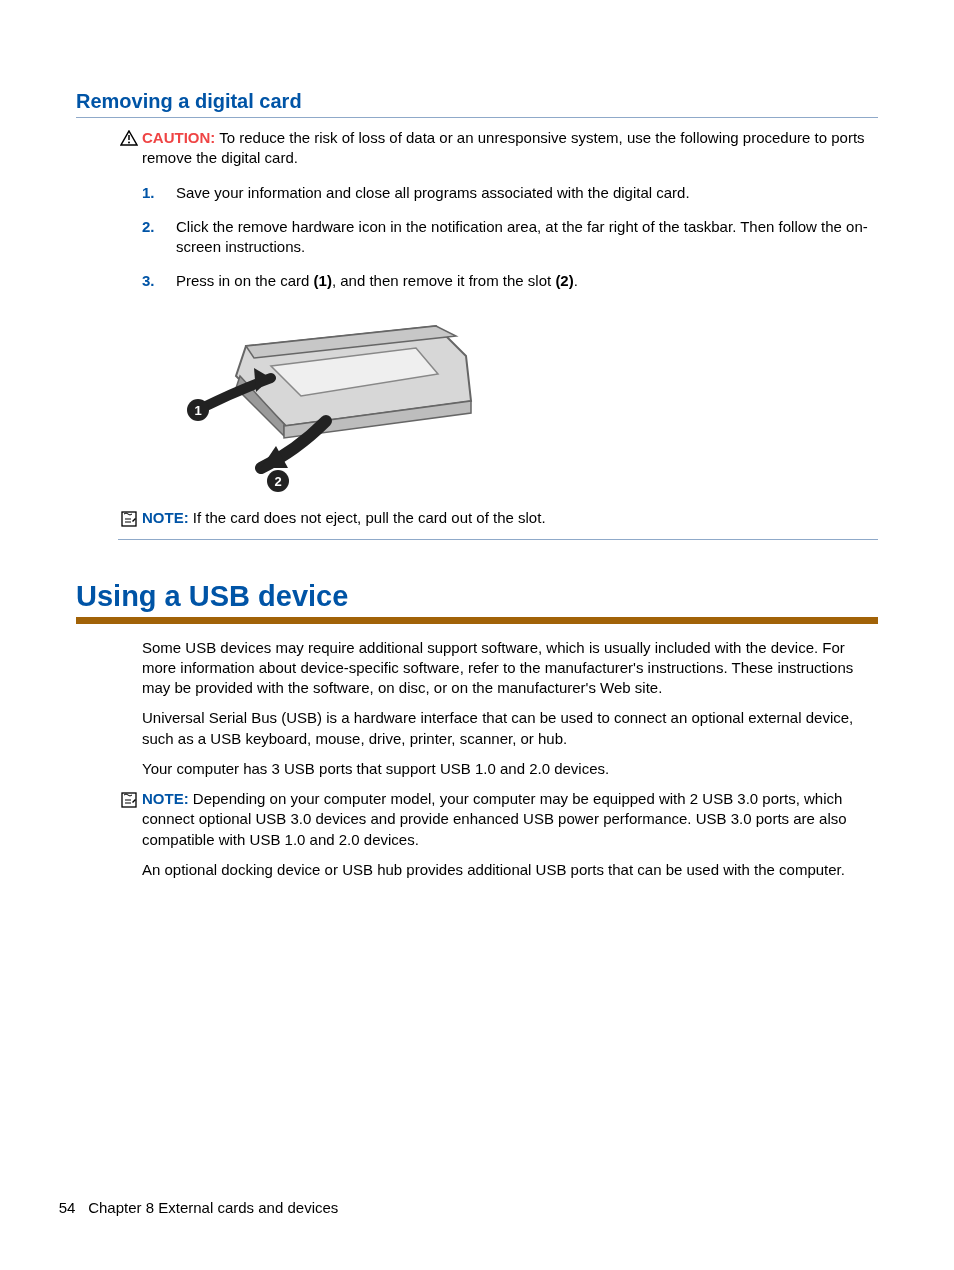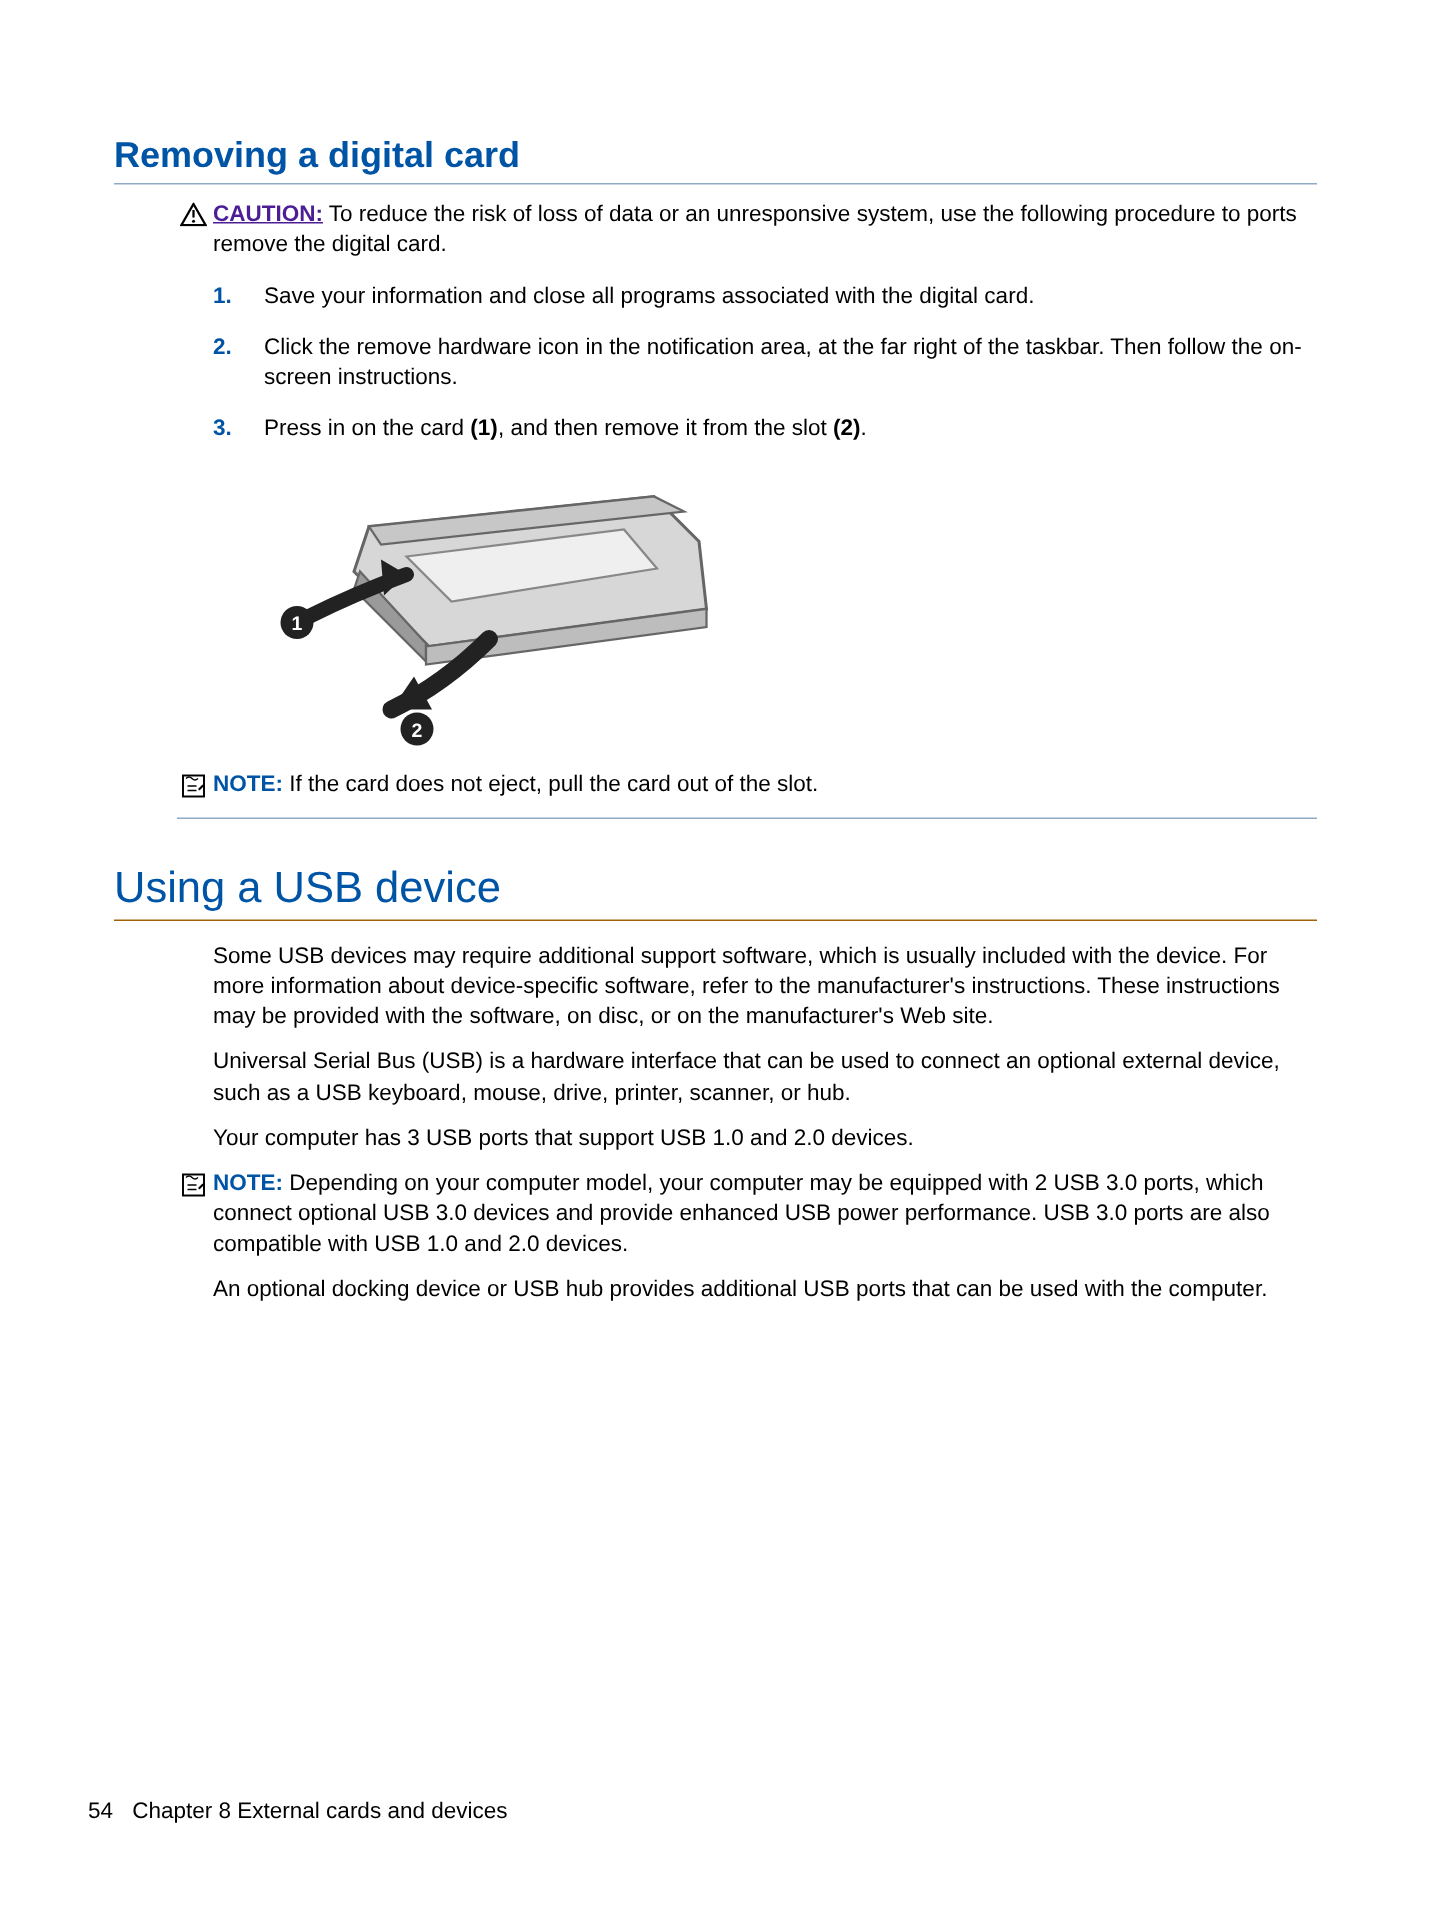--- a/index.html
+++ b/index.html
@@ -12,32 +12,32 @@
   }
   .page {
     width: 954px;
     height: 1270px;
     position: relative;
     box-sizing: border-box;
     padding: 90px 76px 0 76px;
   }
   h2.subheading {
     color: #0054a6;
-    font-size: 24px;
+    font-size: 20px;
     font-weight: bold;
     margin: 0 0 10px 0;
     border-bottom: 1px solid #8fa9c9;
     padding-bottom: 4px;
   }
   h1.heading {
     color: #0054a6;
     font-size: 29px;
-    font-weight: normal;
-    margin: 30px 0 14px 0;
-    border-bottom: 1px solid #a16207;
+    font-weight: bold;
+    margin: 40px 0 14px 0;
+    border-bottom: 7px solid #a16207;
     padding-bottom: 4px;
   }
   .callout {
     margin: 8px 0 8px 42px;
     display: flex;
     align-items: flex-start;
   }
   .callout-icon {
     flex: 0 0 22px;
     width: 22px;
@@ -45,21 +45,21 @@
     margin-right: 2px;
     margin-top: 2px;
   }
   .callout-body {
     flex: 1;
     line-height: 1.35;
   }
   .callout-label {
     font-weight: bold;
   }
-  .caution-label { color: #4c1d95; text-decoration: underline; }
+  .caution-label { color: #ef4444; }
   .note-label { color: #0054a6; }
   .hr-under-callout {
     border: none;
     border-top: 1px solid #8fa9c9;
     margin: 6px 0 0 42px;
   }
   ol.steps {
     list-style: none;
     margin: 14px 0 14px 66px;
     padding: 0;

